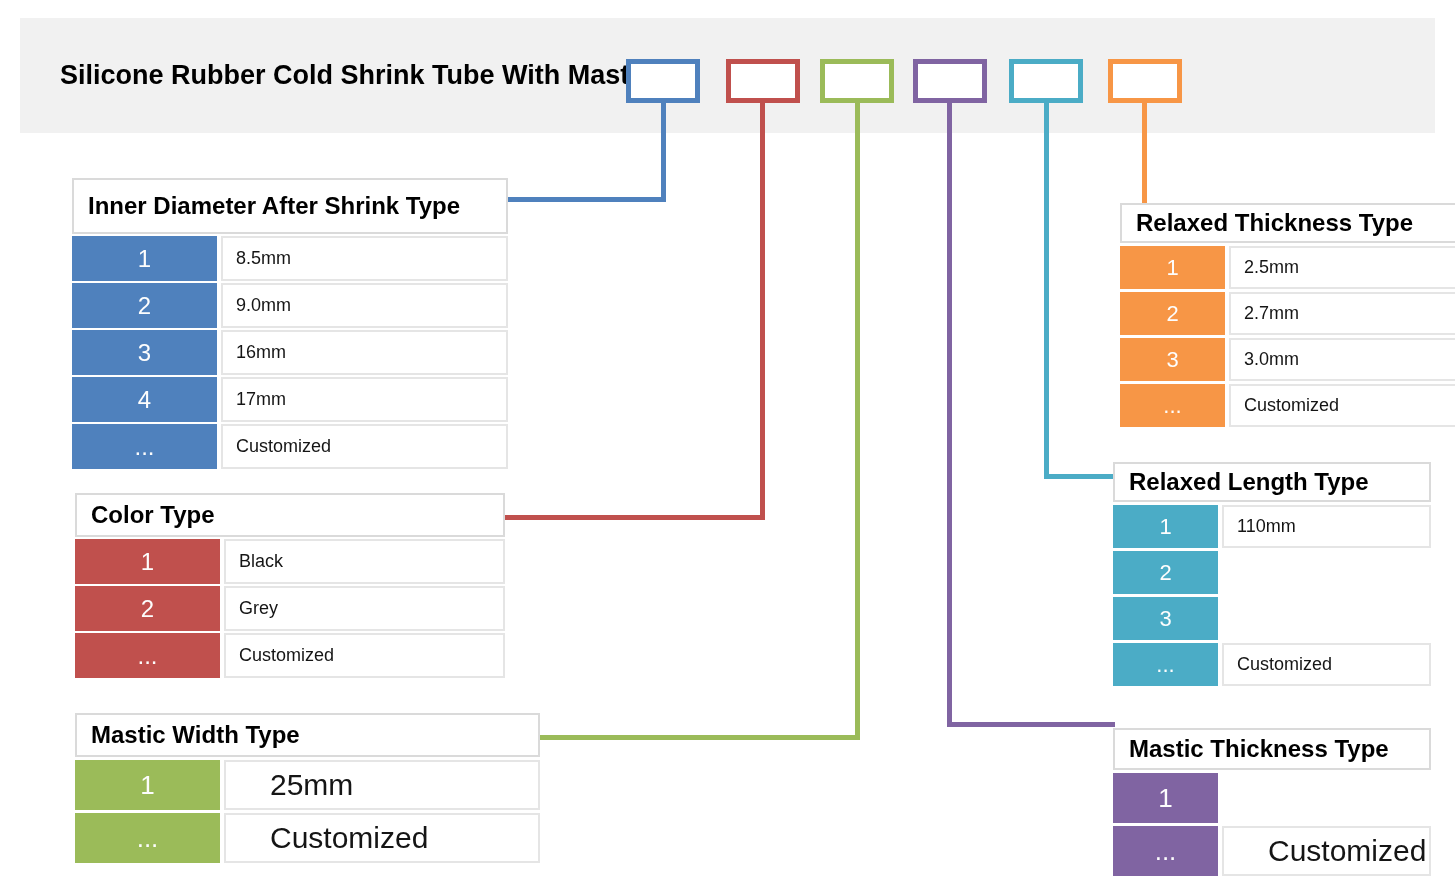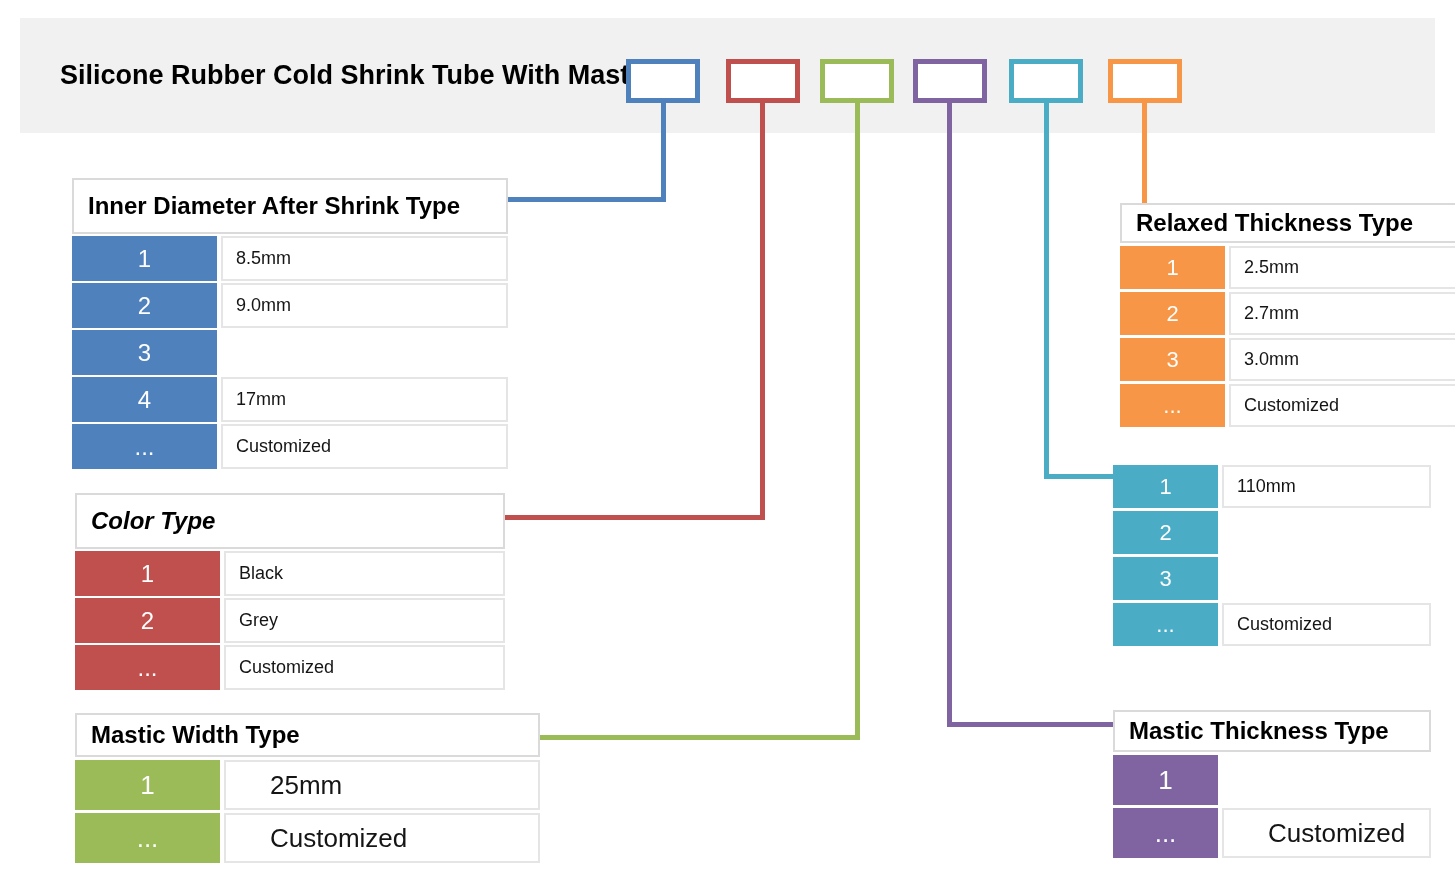--- a/index.html
+++ b/index.html
@@ -44,21 +44,21 @@
   .otable.left .t-header{height:56px;}
   .otable.left .t-row{height:45px;}
   .otable.left .t-code{width:145px;}
   
   .otable.right .t-header{height:40px;}
   .otable.right .t-row{height:43px;margin-top:3px;}
   .otable.right .t-code{width:105px;font-size:22px;}
   .otable.right .t-val{font-size:18px;}
   
   .otable.tall .t-row{height:50px;margin-top:3px;}
-  .otable.tall .t-val{font-size:26px;padding-left:44px;}
+  .otable.tall .t-val{font-size:30px;padding-left:44px;}
   .otable.tall .t-code{font-size:26px;}
   
   .bg-blue{background:#4f81bd;}   .bd-blue{border-color:#4f81bd;}
   .bg-red{background:#c0504d;}    .bd-red{border-color:#c0504d;}
   .bg-green{background:#9bbb59;}  .bd-green{border-color:#9bbb59;}
   .bg-purple{background:#8064a2;} .bd-purple{border-color:#8064a2;}
   .bg-teal{background:#4bacc6;}   .bd-teal{border-color:#4bacc6;}
   .bg-orange{background:#f79646;} .bd-orange{border-color:#f79646;}
 </style>
 </head>
@@ -99,33 +99,34 @@
     <div class="t-row">
       <div class="t-code bg-blue">1</div>
       <div class="t-val">8.5mm</div>
     </div>
     <div class="t-row">
       <div class="t-code bg-blue">2</div>
       <div class="t-val">9.0mm</div>
     </div>
     <div class="t-row">
       <div class="t-code bg-blue">3</div>
+      <div class="t-val">16mm</div>
     </div>
     <div class="t-row">
       <div class="t-code bg-blue">4</div>
       <div class="t-val">17mm</div>
     </div>
     <div class="t-row">
       <div class="t-code bg-blue">...</div>
       <div class="t-val">Customized</div>
     </div>
   </div>
 
   <div class="otable left" style="left:75px;top:493px;width:430px;">
-    <div class="t-header" style="height:56px;font-style:italic;">Color Type</div>
+    <div class="t-header" style="height:44px;">Color Type</div>
     <div class="t-row">
       <div class="t-code bg-red">1</div>
       <div class="t-val">Black</div>
     </div>
     <div class="t-row">
       <div class="t-code bg-red">2</div>
       <div class="t-val">Grey</div>
     </div>
     <div class="t-row">
       <div class="t-code bg-red">...</div>
@@ -159,37 +160,38 @@
       <div class="t-code bg-orange">3</div>
       <div class="t-val">3.0mm</div>
     </div>
     <div class="t-row">
       <div class="t-code bg-orange">...</div>
       <div class="t-val">Customized</div>
     </div>
   </div>
 
   <div class="otable right" style="left:1113px;top:462px;width:318px;">
+    <div class="t-header">Relaxed Length Type</div>
     <div class="t-row">
       <div class="t-code bg-teal">1</div>
       <div class="t-val">110mm</div>
     </div>
     <div class="t-row">
       <div class="t-code bg-teal">2</div>
     </div>
     <div class="t-row">
       <div class="t-code bg-teal">3</div>
     </div>
     <div class="t-row">
       <div class="t-code bg-teal">...</div>
       <div class="t-val">Customized</div>
     </div>
   </div>
 
-  <div class="otable right tall" style="left:1113px;top:710px;width:318px;">
+  <div class="otable right tall" style="left:1113px;top:728px;width:318px;">
     <div class="t-header" style="height:42px;">Mastic Thickness Type</div>
     <div class="t-row">
       <div class="t-code bg-purple">1</div>
     </div>
     <div class="t-row">
       <div class="t-code bg-purple">...</div>
       <div class="t-val">Customized</div>
     </div>
   </div>
 

